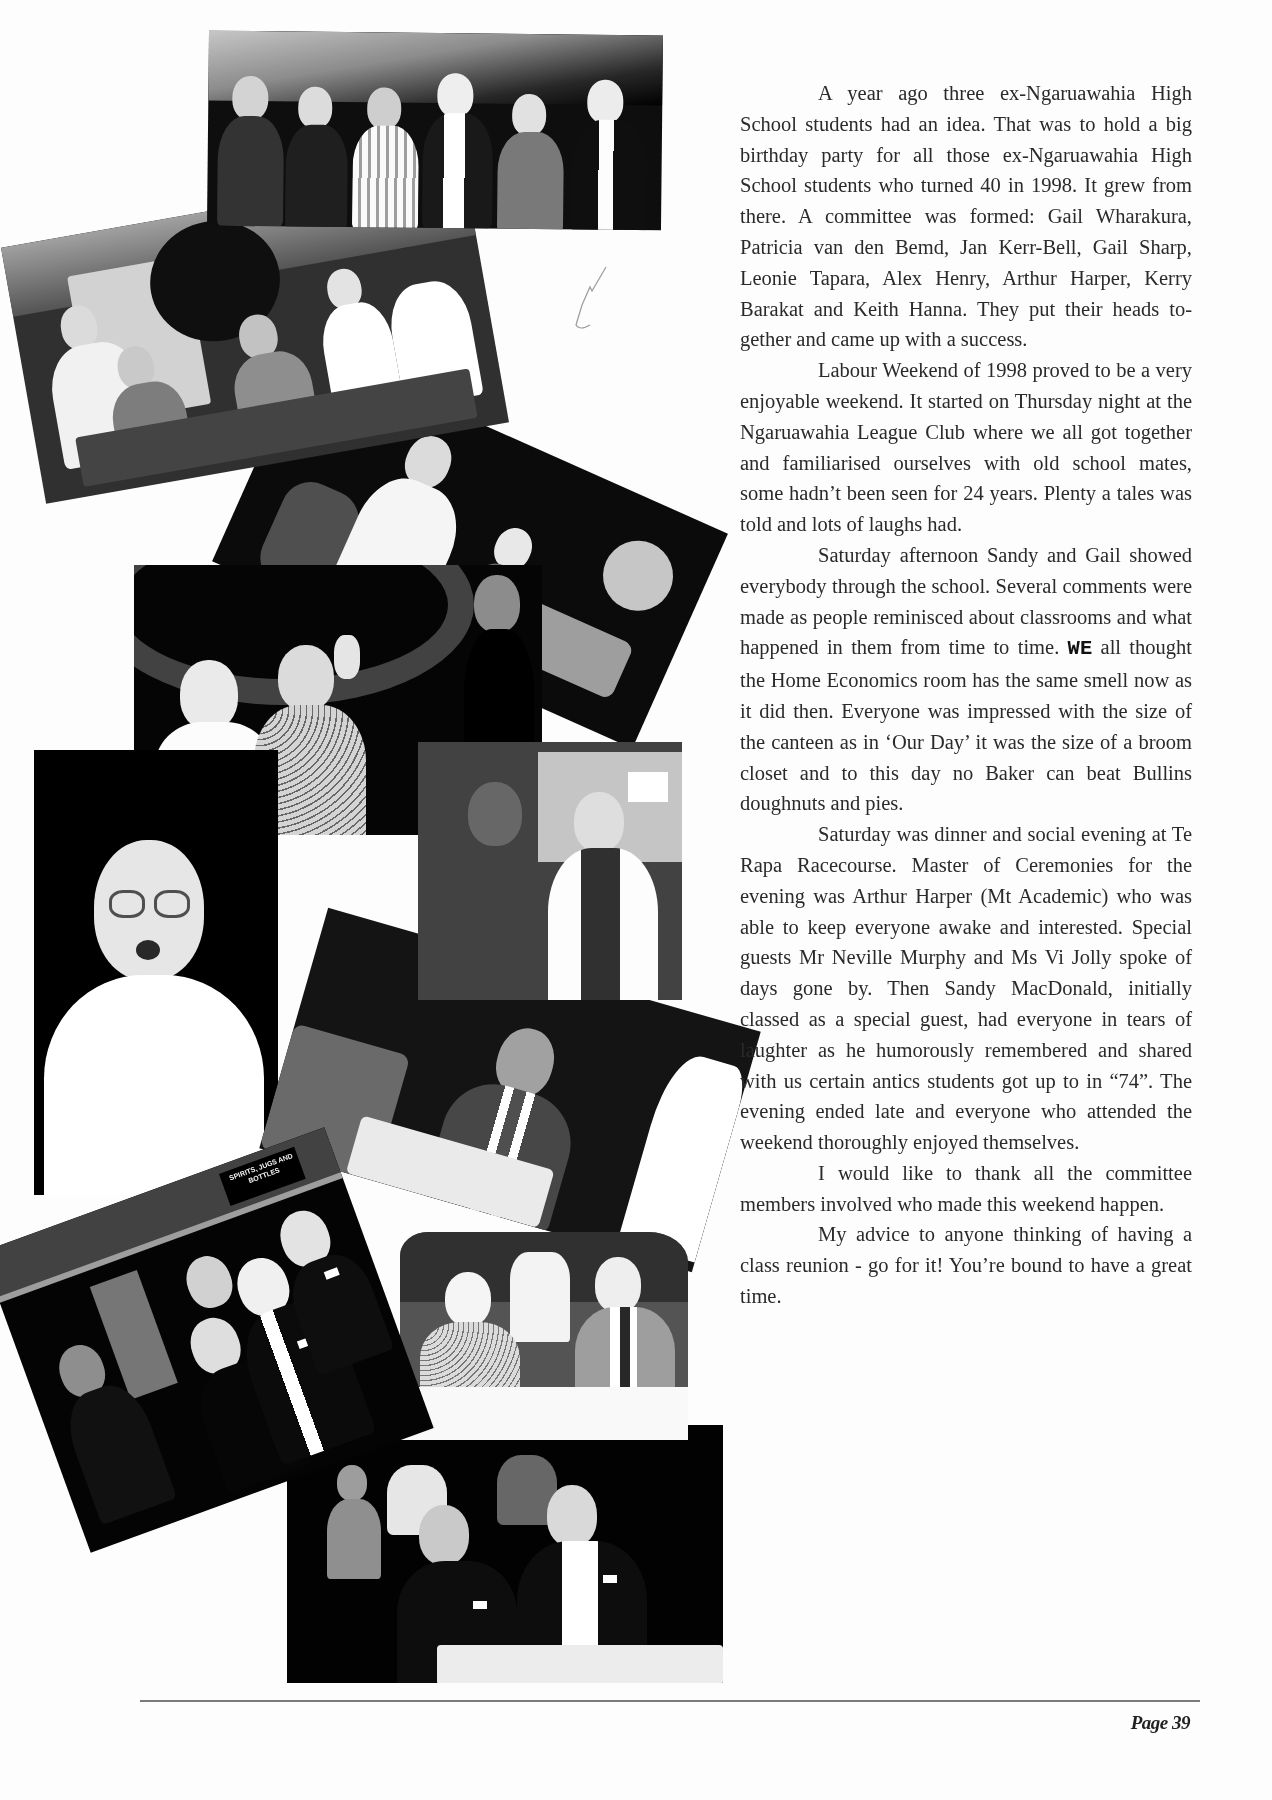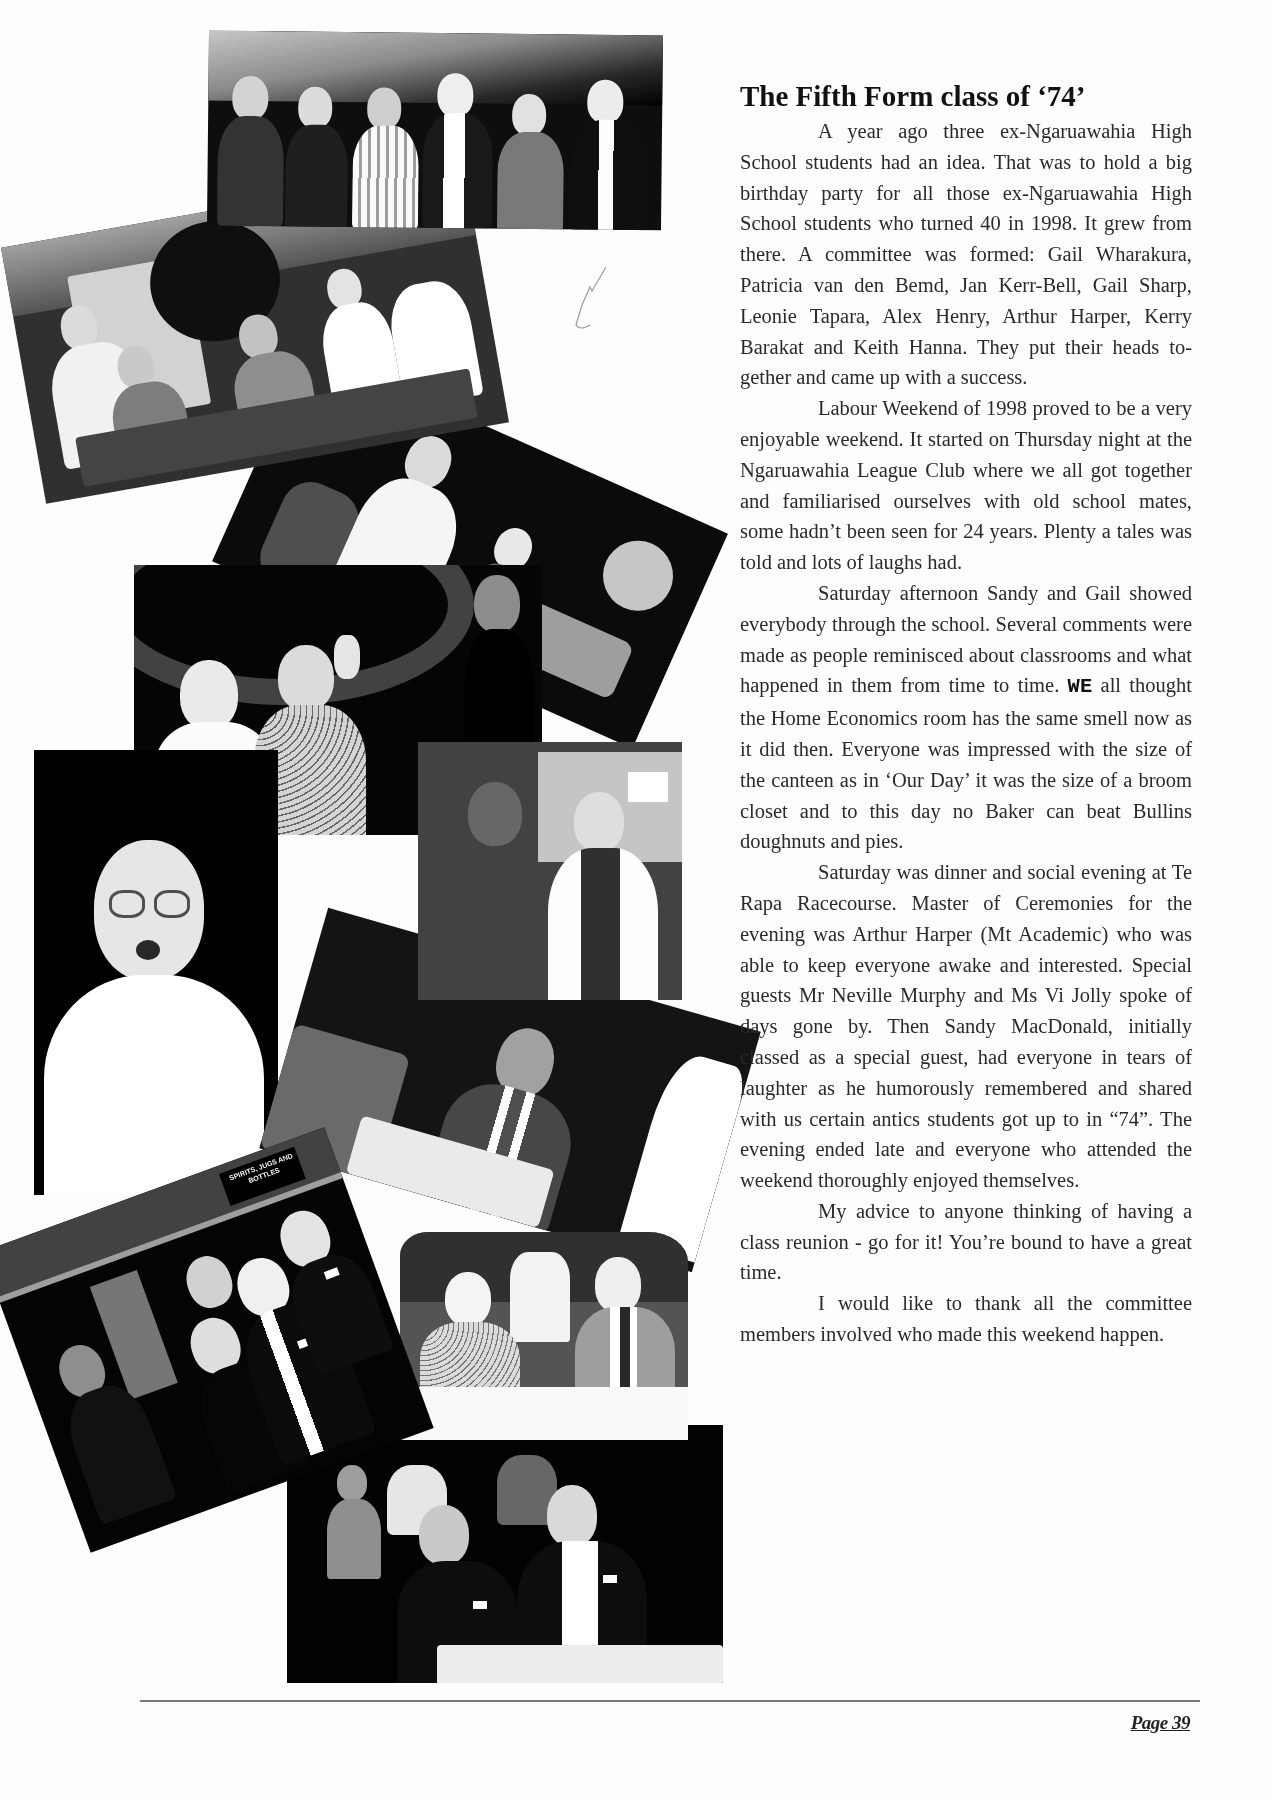--- a/index.html
+++ b/index.html
@@ -83,21 +83,20 @@
     margin-top: 4px;
     color: #151515;
   }
 
   .footer-rule { position: absolute; left: 140px; top: 1700px; width: 1060px; height: 2px; background: #7a7a7a; }
   .page-number {
     position: absolute; right: 82px; top: 1712px;
     font-family: "Liberation Serif", "DejaVu Serif", serif;
     font-style: italic; font-weight: bold; font-size: 19px; color: #222;
     letter-spacing: -0.5px;
-    text-decoration: underline;
   }
 </style>
 </head>
 <body>
 
 <div class="page">
 
   <div class="photo" id="p3">
     <div class="scene">
       <div class="blob" style="left:40px;top:120px;width:80px;height:110px;background:#555;border-radius:30px;"></div>
@@ -299,24 +298,23 @@
       </div>
       <div class="person" style="left:275px;top:70px;">
         <div class="head" style="left:10px;top:0;width:48px;height:56px;background:#d6d6d6;"></div>
         <div class="body" style="left:0;top:52px;width:80px;height:110px;background:#1d1d1d;"></div>
         <div class="tag" style="left:40px;top:66px;"></div>
       </div>
     </div>
   </div>
 
   <div class="article">
-    <h1>The Fifth Form class of ‘74’</h1>
     <p>A year ago three ex-Ngaruawahia High School students had an idea.  That was to hold a big birthday party for all those ex-Ngaruawahia High School stu­dents who turned 40 in 1998. It grew from there.   A committee was formed: Gail Wharakura, Patricia van den Bemd, Jan Kerr-Bell, Gail Sharp, Leonie Tapara, Alex Henry, Arthur Harper, Kerry Barakat and Keith Hanna.  They put their heads to­gether and came up with a success.</p>
     <p>Labour Weekend of 1998 proved to be a very enjoyable weekend.  It started on Thursday night at the Ngaruawahia League Club where we all got together and famil­iarised ourselves with old school mates, some hadn’t been seen for 24 years.  Plenty a tales was told and lots of laughs had.</p>
     <p><span>Saturday afternoon Sandy and Gail showed everybody through the school. Several comments were made as people reminisced about classrooms and what hap­pened in them from time to time.  </span><b>WE</b><span> all thought the Home Economics room  has the same smell now as it did then. Every­one was impressed with the size of the canteen as in ‘Our Day’ it was the size of a broom closet and to this day no Baker can beat Bullins doughnuts and pies.</span></p>
     <p>Saturday was dinner and social evening at Te Rapa Racecourse.  Master of Ceremonies for the evening was Arthur Harper (Mt Academic) who was able to keep everyone awake and interested.  Spe­cial guests Mr Neville Murphy and Ms Vi Jolly spoke of days gone by.  Then Sandy MacDonald, initially classed as a special guest, had everyone in tears of laughter as he humorously remembered and shared with us certain antics students got up to in “74”.  The evening ended late and everyone who attended the weekend thoroughly en­joyed themselves.</p>
+    <p>I would like to thank all the com­mittee members involved who made this weekend happen.</p>
     <p>My advice to anyone thinking of having a class reunion - go for it!  You’re bound to have a great time.</p>
-    <p>I would like to thank all the com­mittee members involved who made this weekend happen.</p>
   </div>
 
   <div class="footer-rule"></div>
   <div class="page-number">Page 39</div>
 </div>
 
 </body></html>

